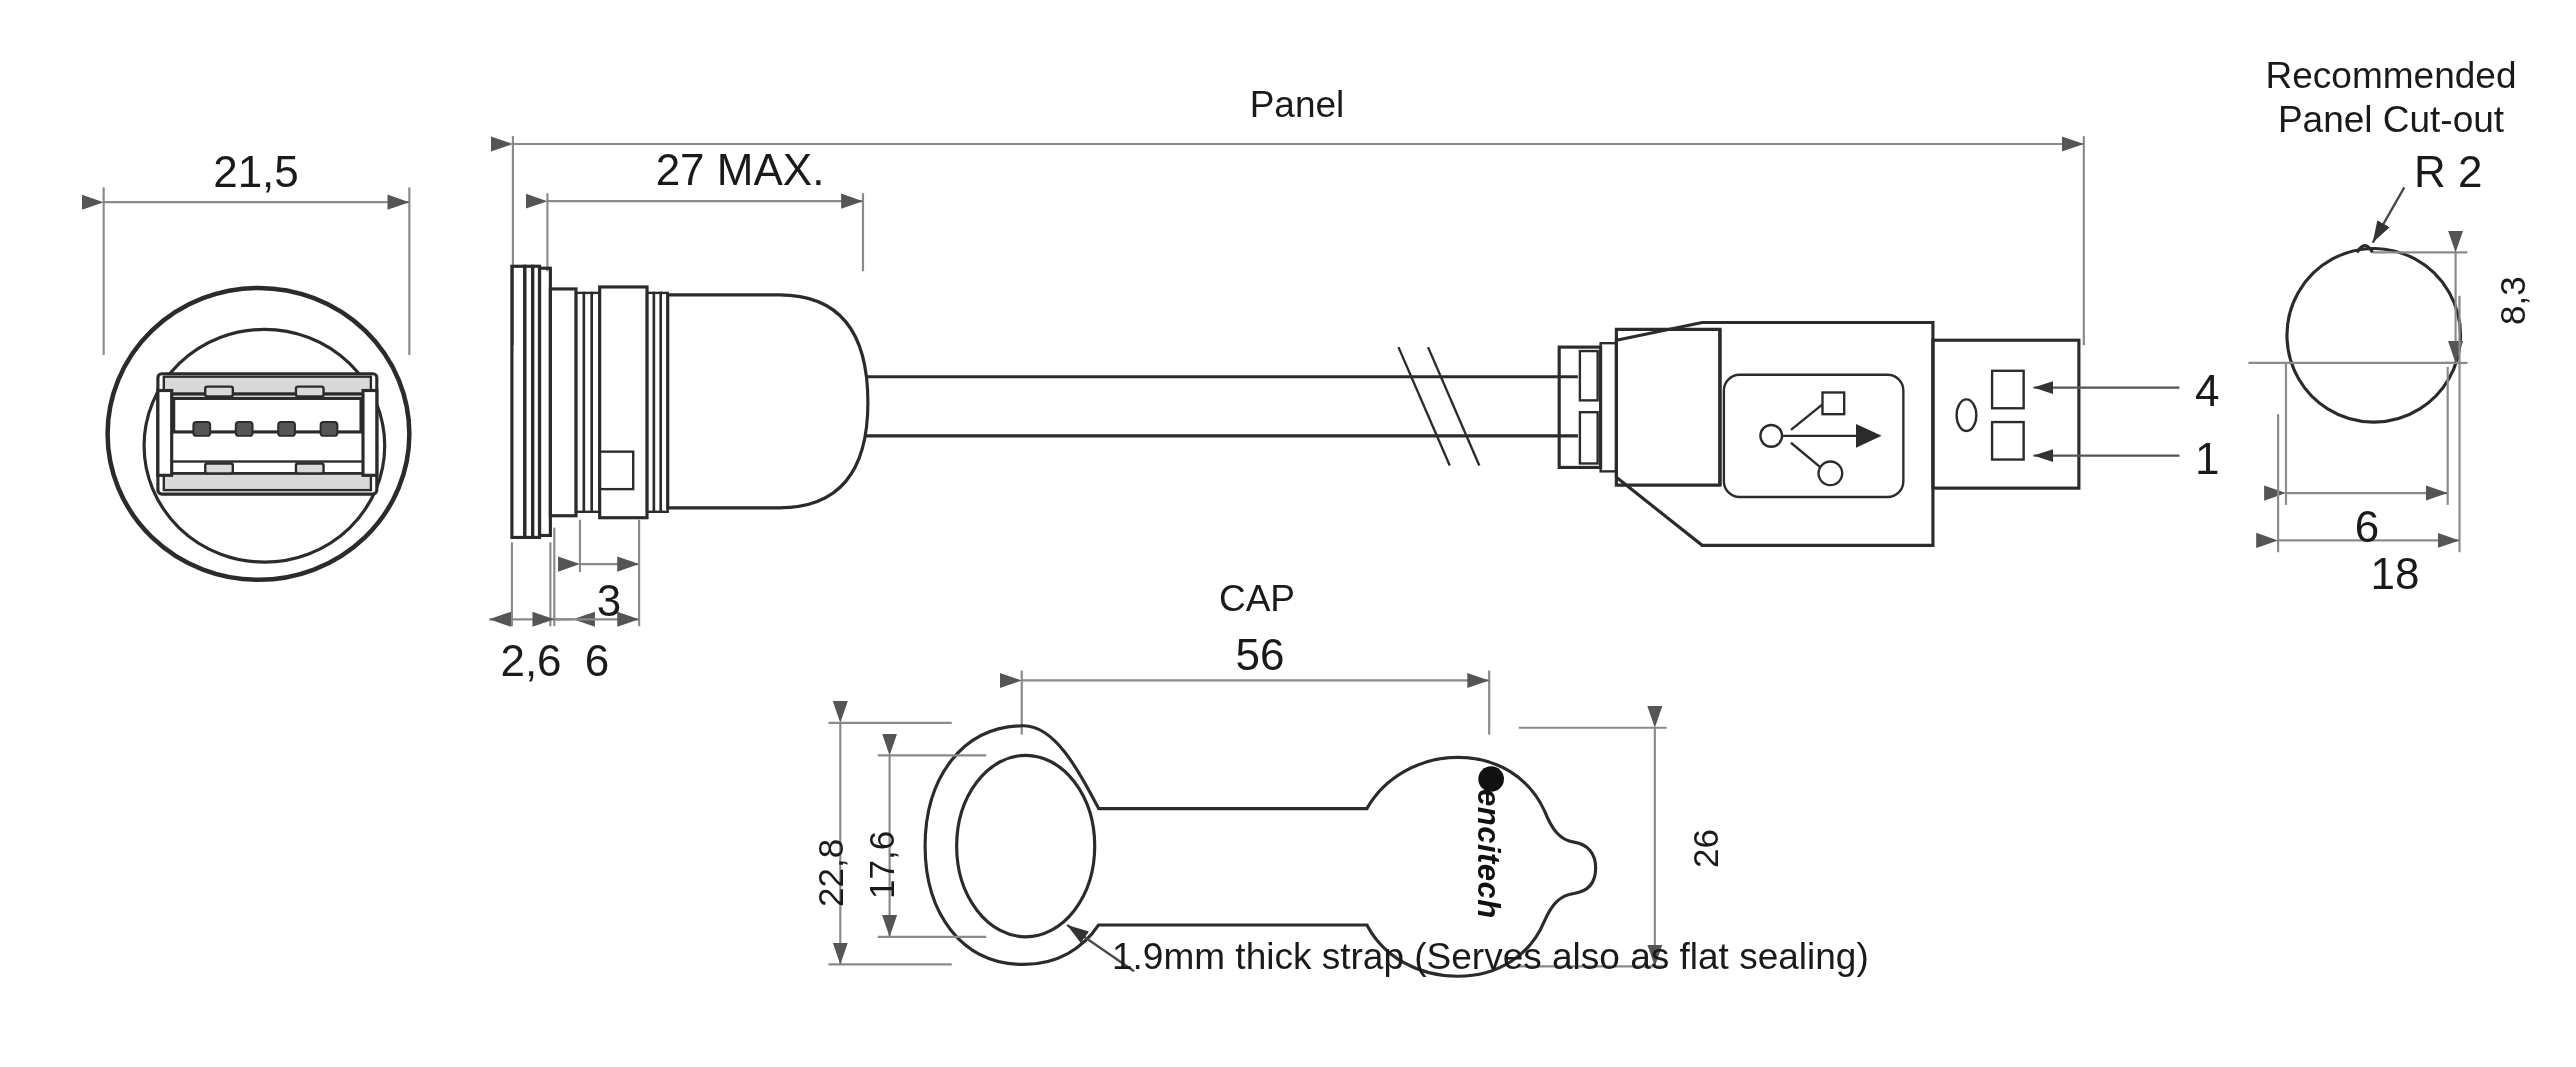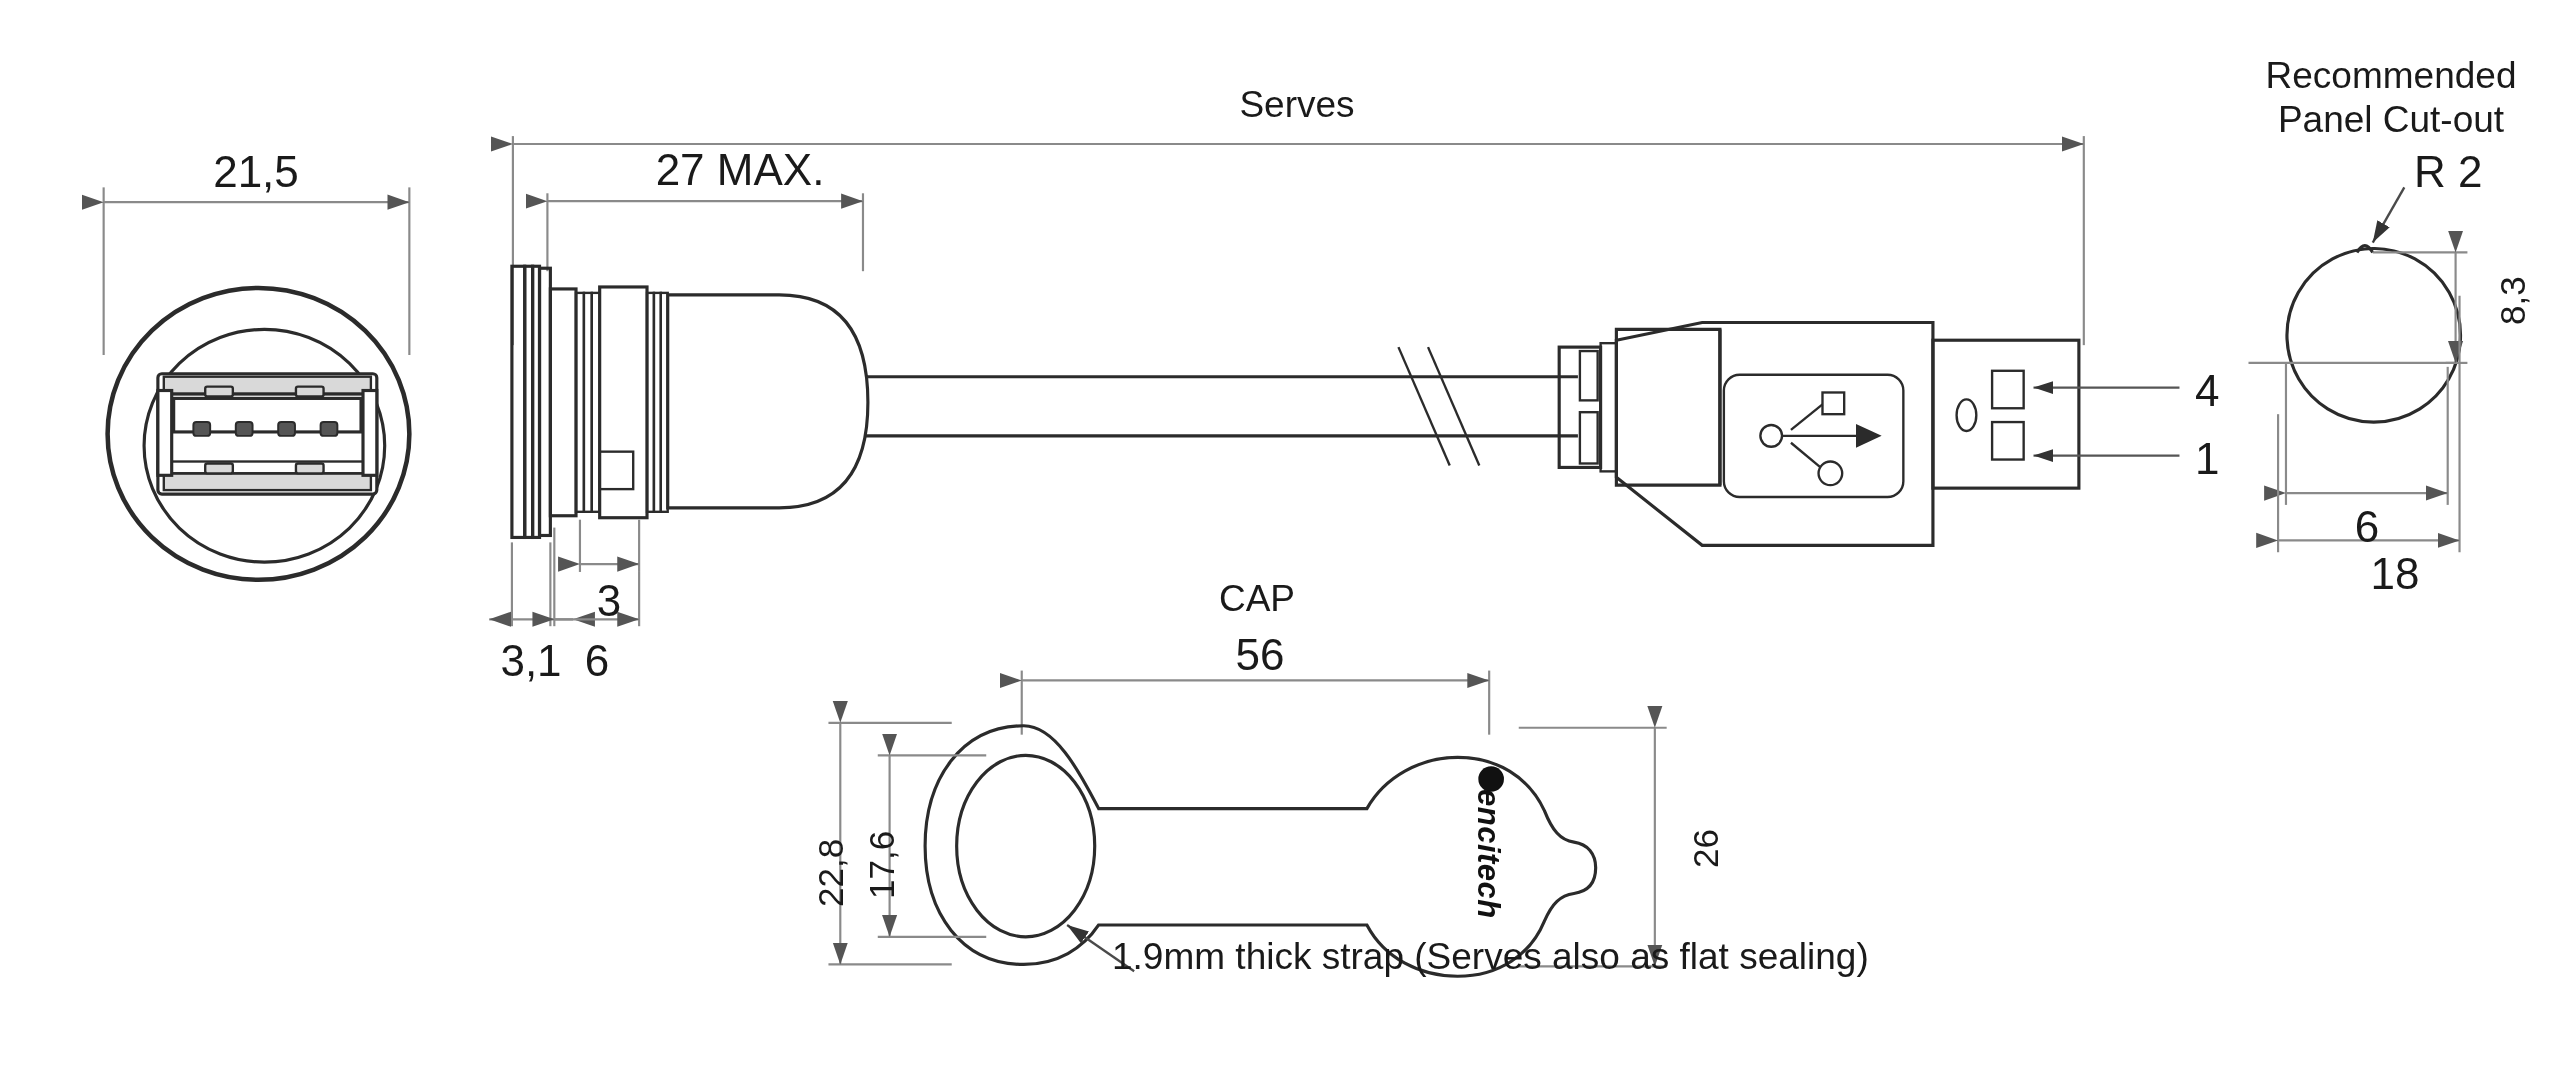--- a/index.html
+++ b/index.html
@@ -296,25 +296,25 @@
       </g>
 
       <line class="lead" x1="1150" y1="985" x2="1082" y2="938" marker-end="url(#arrTipDark)"></line>
 
       <circle cx="1512" cy="790" r="13" fill="#111"></circle>
     </g>
   </svg>
 
   <div class="lbl dim-txt centered" style="left:256px; top:150px;">21,5</div>
 
-  <div class="lbl head-txt centered" style="left:1297px; top:86px;">Serves</div>
+  <div class="lbl head-txt centered" style="left:1297px; top:86px;">Panel</div>
 
   <div class="lbl dim-txt centered" style="left:740px; top:148px;">27 MAX.</div>
 
-  <div class="lbl dim-txt centered" style="left:531px; top:639px;">3,1</div>
+  <div class="lbl dim-txt centered" style="left:531px; top:639px;">2,6</div>
 
   <div class="lbl dim-txt centered" style="left:609px; top:579px;">3</div>
 
   <div class="lbl dim-txt centered" style="left:597px; top:639px;">6</div>
 
   <div class="lbl dim-txt" style="left:2195px; top:369px;">4</div>
 
   <div class="lbl dim-txt" style="left:2195px; top:437px;">1</div>
 
   <div class="lbl head-txt centered" style="left:2391px; top:57px;text-align:center;">Recommended</div>

